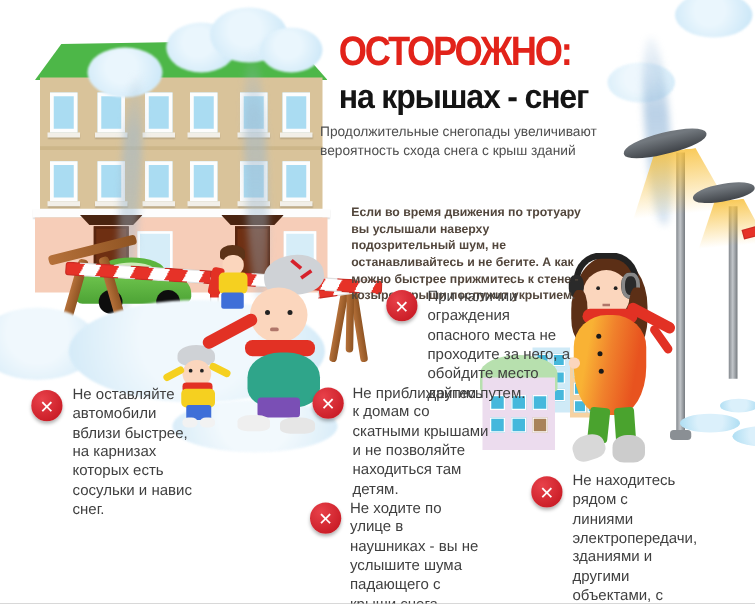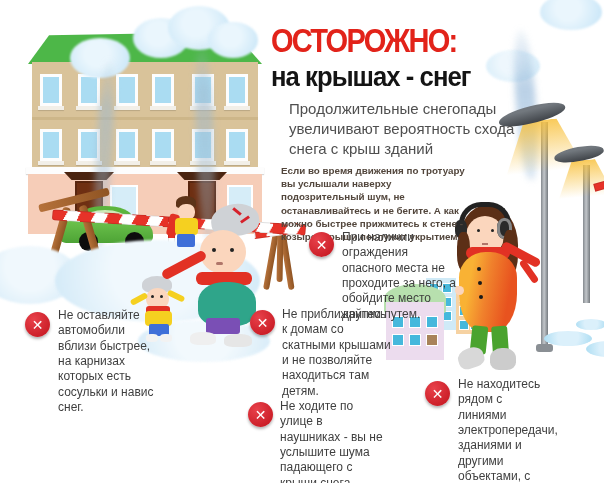--- a/index.html
+++ b/index.html
@@ -3,21 +3,21 @@
 <meta charset="utf-8">
 <style>
   html,body{margin:0;padding:0;}
   body{font-family:"Liberation Sans","DejaVu Sans",sans-serif;background:#888;}
   .poster{position:relative;width:604px;height:483px;background:#ffffff;overflow:hidden;margin:0 auto;}
   .abs{position:absolute;}
 
   
   .title-warning{left:271px;top:24px;font-size:33px;font-weight:800;letter-spacing:-2px;color:#e2231a;line-height:1;transform:scaleX(.88);transform-origin:left top;}
   .title-subject{left:271px;top:64px;font-size:27px;font-weight:800;letter-spacing:-1px;color:#141414;line-height:1;transform:scaleX(.95);transform-origin:left top;}
-  .intro{left:289px;top:99px;width:248px;font-size:15px;line-height:1.32;color:#4f4f4f;margin:0;}
+  .intro{left:256px;top:99px;width:248px;font-size:11px;line-height:1.32;color:#4f4f4f;margin:0;}
   .rules-heading{left:272px;top:133px;width:234px;font-size:12.5px;font-weight:800;line-height:1.3;color:#141414;margin:0;}
   .advice{left:281px;top:164px;width:196px;font-size:9.8px;font-weight:700;line-height:1.35;color:#52463c;margin:0;}
   .danger-box{left:73px;top:372px;width:136px;height:90px;background:#fff;border:3px solid #e4482f;box-shadow:0 0 0 1px #f7b24a inset;padding:8px 7px;}
   .danger-box p{margin:0;font-size:9.5px;font-weight:700;line-height:1.27;color:#3a3a3a;}
   .rule-text{font-size:12px;line-height:1.28;color:#3f3f3f;margin:0;}
   .x-badge{width:25px;height:25px;border-radius:50%;background:radial-gradient(circle at 35% 30%,#e8414a,#c1121c);box-shadow:0 2px 3px rgba(0,0,0,.3);color:#fff;font-size:14px;font-weight:800;display:flex;align-items:center;justify-content:center;line-height:1;}
 
   
   .bw{position:absolute;width:22px;height:32px;background:#aadcf2;border:3px solid #fdfdfd;box-sizing:border-box;box-shadow:0 1px 0 #c8b58e;}
   .bw::after{content:"";position:absolute;left:-5px;bottom:-7px;width:26px;height:4px;background:#f2efe8;box-shadow:0 1px 1px rgba(0,0,0,.15);}

